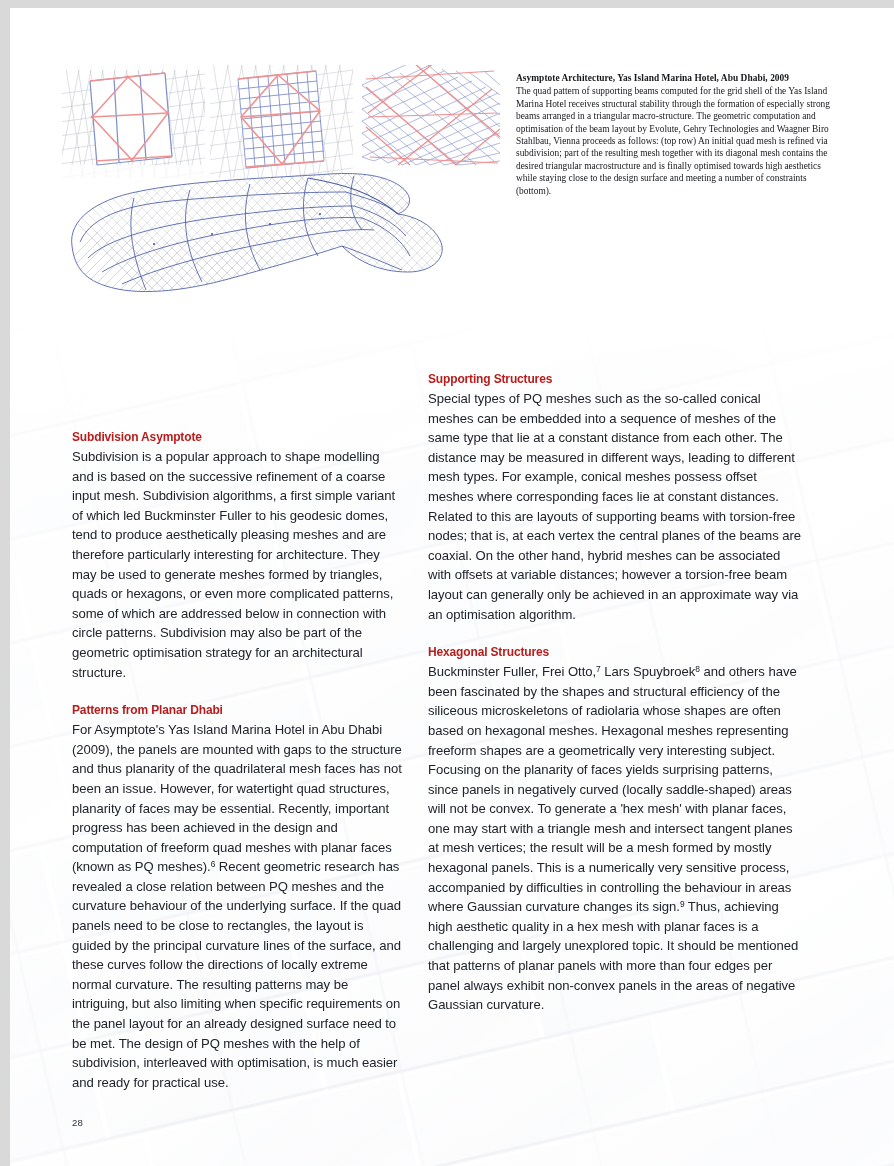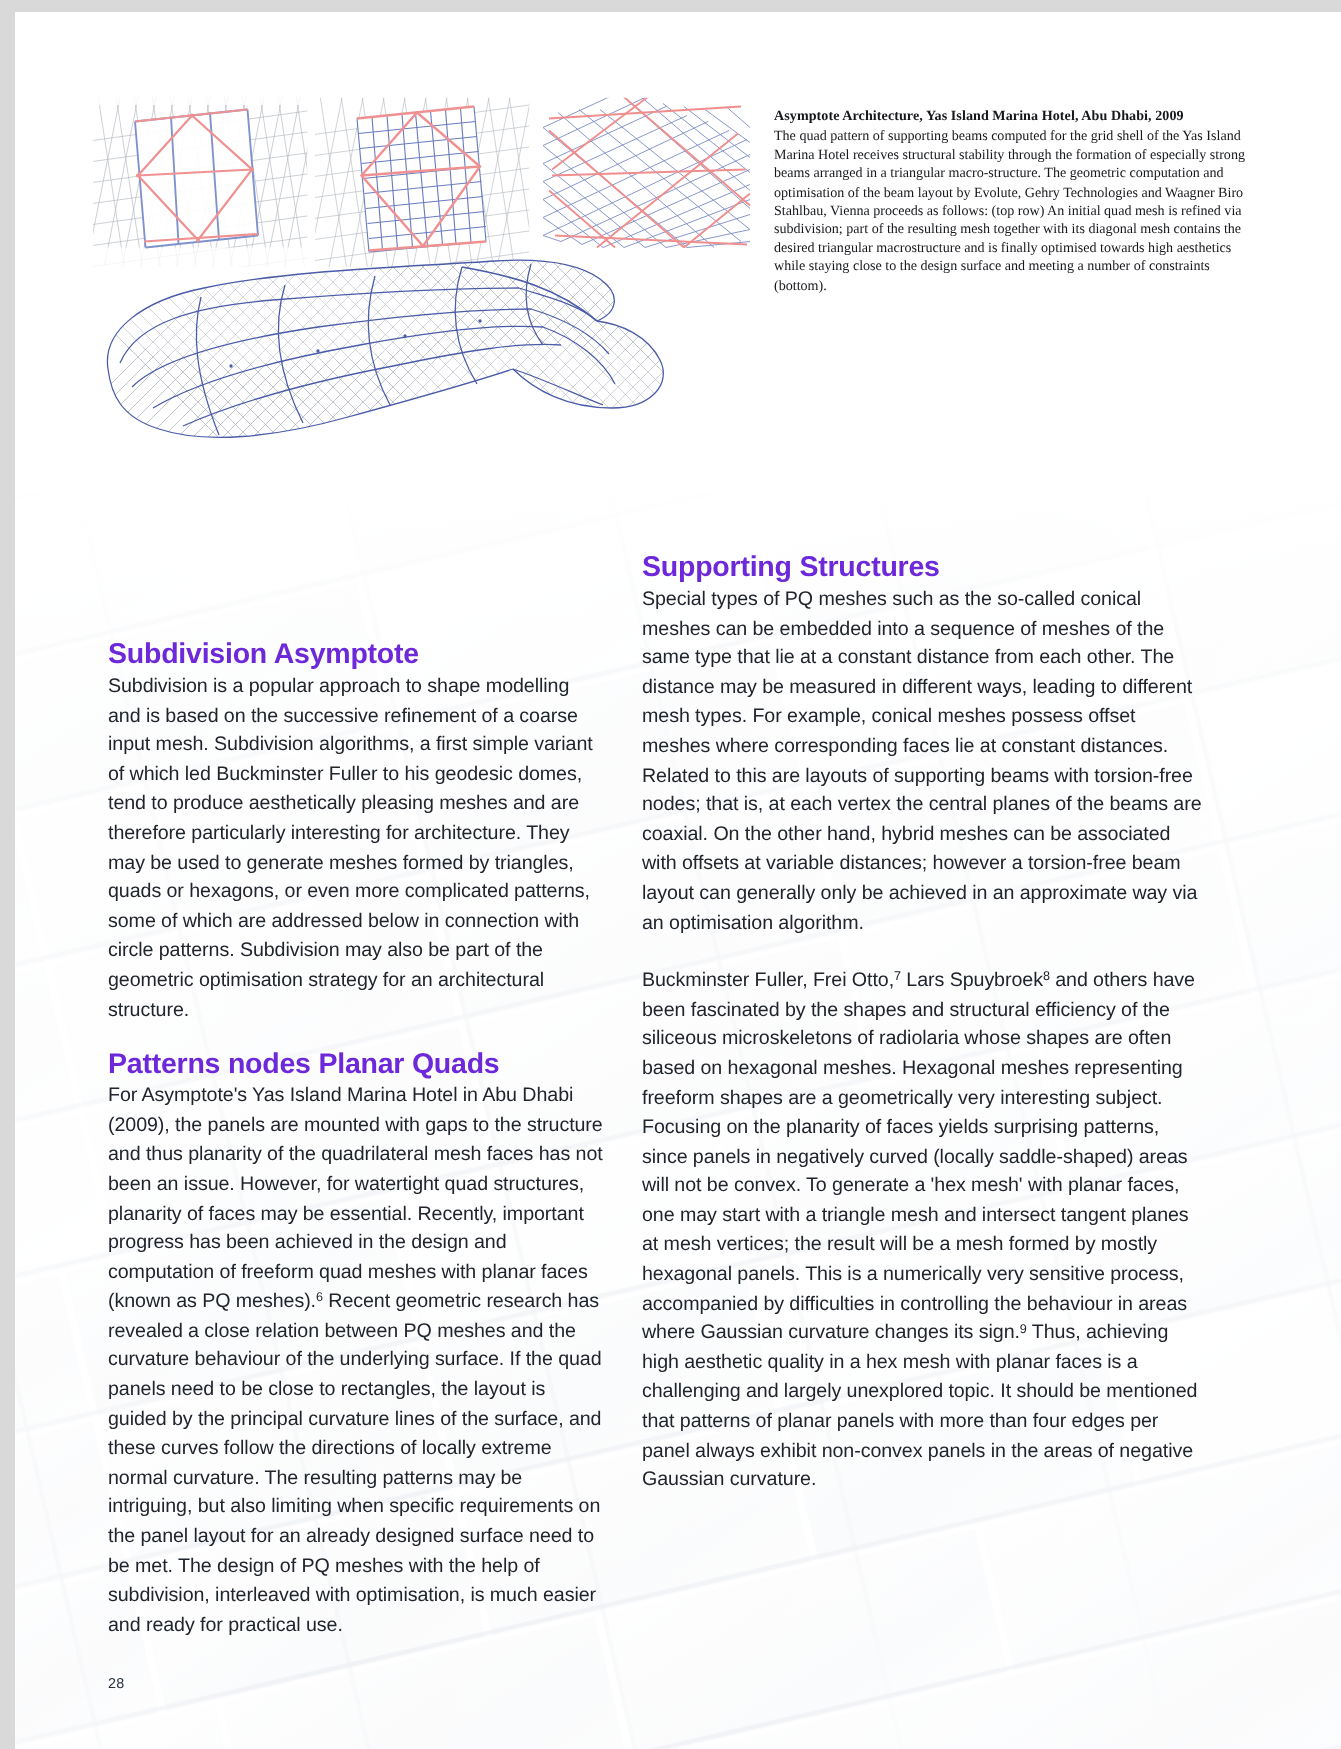--- a/index.html
+++ b/index.html
@@ -156,24 +156,24 @@
     color: #20242c;
     letter-spacing: -0.05px;
   }
   .col-left  { left: 62px;  top: 420px; width: 330px; }
   .col-right { left: 418px; top: 362px; width: 375px; }
 
   .sec { margin-bottom: 19px; }
   .sec:last-child { margin-bottom: 0; }
   .sec h2 {
     margin: 0 0 1px 0;
-    font-size: 19px;
+    font-size: 12px;
     line-height: 18px;
     font-weight: bold;
-    color: #6d28d9;
+    color: #b91c1c;
     font-stretch: condensed;
     letter-spacing: -0.15px;
   }
   .sec p { margin: 0; }
   sup {
     font-size: 8.4px;
     line-height: 0;
     vertical-align: 0.42em;
   }
 
@@ -652,33 +652,34 @@
     </div>
 
     <div class="col col-left">
 
       <section class="sec">
         <h2>Subdivision Asymptote</h2>
         <p>Subdivision is a popular approach to shape modelling and is based on the successive refinement of a coarse input mesh. Subdivision algorithms, a first simple variant of which led Buckminster Fuller to his geodesic domes, tend to produce aesthetically pleasing meshes and are therefore particularly interesting for architecture. They may be used to generate meshes formed by triangles, quads or hexagons, or even more complicated patterns, some of which are addressed below in connection with circle patterns. Subdivision may also be part of the geometric optimisation strategy for an architectural structure.</p>
       </section>
 
       <section class="sec">
-        <h2>Patterns nodes Planar Quads</h2>
+        <h2>Patterns from Planar Dhabi</h2>
         <p><span>For Asymptote's Yas Island Marina Hotel in Abu Dhabi (2009), the panels are mounted with gaps to the structure and thus planarity of the quadrilateral mesh faces has not been an issue. However, for watertight quad structures, planarity of faces may be essential. Recently, important progress has been achieved in the design and computation of freeform quad meshes with planar faces (known as PQ meshes).</span><sup>6</sup><span> Recent geometric research has revealed a close relation between PQ meshes and the curvature behaviour of the underlying surface. If the quad panels need to be close to rectangles, the layout is guided by the principal curvature lines of the surface, and these curves follow the directions of locally extreme normal curvature. The resulting patterns may be intriguing, but also limiting when specific requirements on the panel layout for an already designed surface need to be met. The design of PQ meshes with the help of subdivision, interleaved with optimisation, is much easier and ready for practical use.</span></p>
       </section>
     </div>
 
     <div class="col col-right">
 
       <section class="sec">
         <h2>Supporting Structures</h2>
         <p>Special types of PQ meshes such as the so-called conical meshes can be embedded into a sequence of meshes of the same type that lie at a constant distance from each other. The distance may be measured in different ways, leading to different mesh types. For example, conical meshes possess offset meshes where corresponding faces lie at constant distances. Related to this are layouts of supporting beams with torsion-free nodes; that is, at each vertex the central planes of the beams are coaxial. On the other hand, hybrid meshes can be associated with offsets at variable distances; however a torsion-free beam layout can generally only be achieved in an approximate way via an optimisation algorithm.</p>
       </section>
 
       <section class="sec">
+        <h2>Hexagonal Structures</h2>
         <p><span>Buckminster Fuller, Frei Otto,</span><sup>7</sup><span> Lars Spuybroek</span><sup>8</sup><span> and others have been fascinated by the shapes and structural efficiency of the siliceous microskeletons of radiolaria whose shapes are often based on hexagonal meshes. Hexagonal meshes representing freeform shapes are a geometrically very interesting subject. Focusing on the planarity of faces yields surprising patterns, since panels in negatively curved (locally saddle-shaped) areas will not be convex. To generate a 'hex mesh' with planar faces, one may start with a triangle mesh and intersect tangent planes at mesh vertices; the result will be a mesh formed by mostly hexagonal panels. This is a numerically very sensitive process, accompanied by difficulties in controlling the behaviour in areas where Gaussian curvature changes its sign.</span><sup>9</sup><span> Thus, achieving high aesthetic quality in a hex mesh with planar faces is a challenging and largely unexplored topic. It should be mentioned that patterns of planar panels with more than four edges per panel always exhibit non-convex panels in the areas of negative Gaussian curvature.</span></p>
       </section>
     </div>
 
     <div class="folio">28</div>
 
   </div>
 </div>
 
 </body></html>

